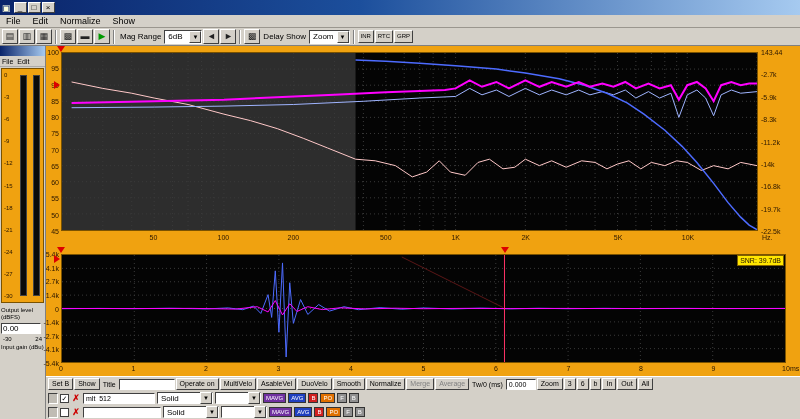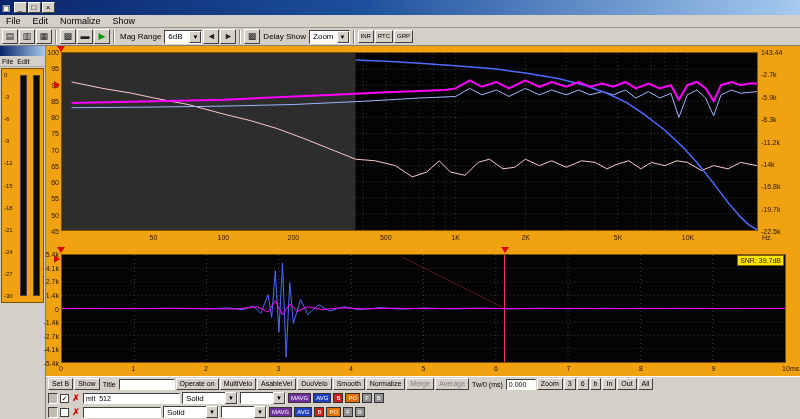--- a/index.html
+++ b/index.html
@@ -142,20 +142,29 @@
           <span style="top: 50%;">-15</span>
           <span style="top: 60%;">-18</span>
           <span style="top: 70%;">-21</span>
           <span style="top: 80%;">-24</span>
           <span style="top: 90%;">-27</span>
           <span style="top: 100%;">-30</span>
         </div>
       <div class="track t1"></div>
       <div class="track t2"></div>
     </div>
+    <div class="out-section">
+      <div class="tiny-label">Output level (dBFS)</div>
+      <input class="tiny-input" value="0.00" style="">
+      <div class="gain-row">
+        <span>-30</span>
+        <span>24</span>
+      </div>
+      <div class="tiny-label">Input gain (dBu)</div>
+    </div>
   </div>
 
   <div class="main">
     <div class="chart upper" id="chart0">
       <div class="plot">
         <svg id="svg0" viewBox="0 0 1000 1000" preserveAspectRatio="none">
             <rect x="0" y="0" width="422.3905761343379" height="1000" fill="#2d2d2d"></rect>
             <line x1="58.697086351893745" y1="0" x2="58.697086351893745" y2="1000" stroke="#3a3a3a" stroke-width="1" vector-effect="non-scaling-stroke" stroke-dasharray="1,3"></line>
             <line x1="100.34333188799373" y1="0" x2="100.34333188799373" y2="1000" stroke="#3a3a3a" stroke-width="1" vector-effect="non-scaling-stroke" stroke-dasharray="1,3"></line>
             <line x1="132.64666955734586" y1="0" x2="132.64666955734586" y2="1000" stroke="#3a3a3a" stroke-width="1" vector-effect="non-scaling-stroke" stroke-dasharray="1,3"></line>
@@ -320,21 +329,21 @@
         <span class="bbtn" style="min-width: 11px; text-align: center;">b</span>
         <span class="bbtn">In</span>
         <span class="bbtn">Out</span>
         <span class="bbtn">All</span>
       </div>
     <div class="rows" id="tracerows">
         <div class="trow">
           <span class="gcell"></span>
           <span class="cb">✓</span>
           <span class="xbtn">✗</span>
-          <input class="binput" value="mlt_512" style="width: 97px;">
+          <input class="binput" value="mlt_512" style="width: 72px;">
           <span class="combo" style="height: 12px;">
             <span class="val" style="min-width: 42px;">Solid</span>
             <span class="dd">▼</span>
           </span>
           <span class="combo" style="height: 12px;">
             <span class="val" style="min-width: 32px;"></span>
             <span class="dd">▼</span>
           </span>
           <span class="chip" style="background: rgb(112, 48, 160);">MAVG</span>
           <span class="chip" style="background: rgb(32, 64, 192);">AVG</span>

